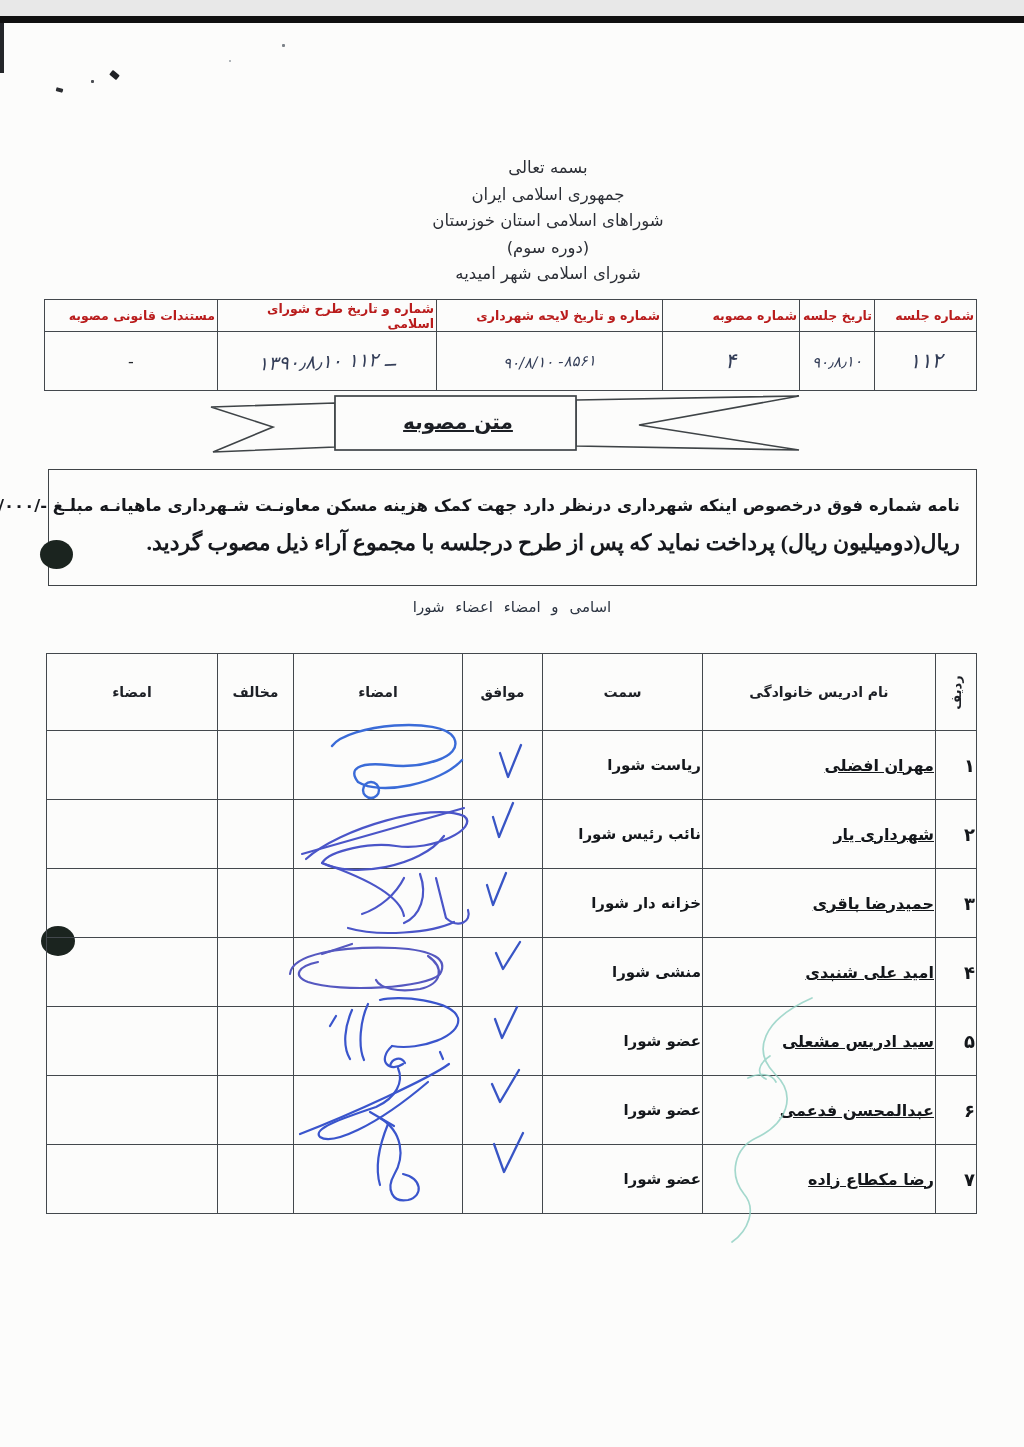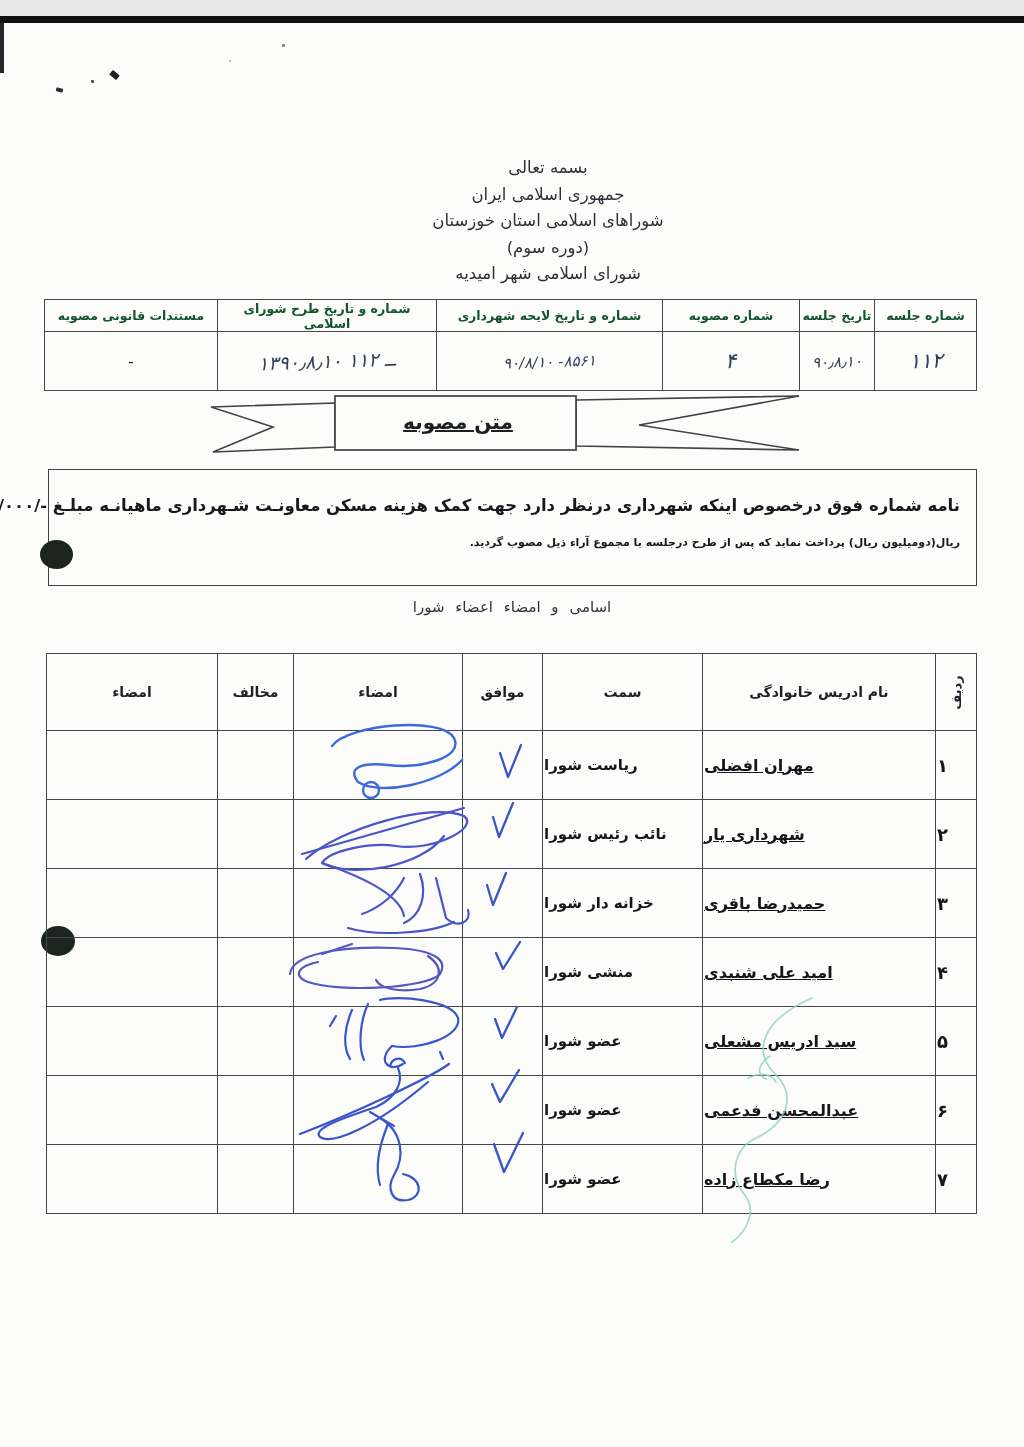--- a/index.html
+++ b/index.html
@@ -20,49 +20,49 @@
   .speck.s4{left:229px;top:44px;width:2px;height:2px;background:#9aa0a6;}
   .speck.s5{left:282px;top:28px;width:3px;height:3px;background:#7c8288;}
   
   .letterhead{position:absolute;top:139px;left:248px;width:600px;text-align:center;
     font-size:16.5px;line-height:26.5px;color:#2c2f36;letter-spacing:.5px;}
   
   .meta-table-wrap{position:absolute;top:283px;right:47px;width:932px;}
   table{border-collapse:collapse;table-layout:fixed;}
   .meta-table{width:932px;}
   .meta-table th,.meta-table td{border:1.4px solid #43484d;overflow:hidden;}
-  .meta-table th{height:31px;font-size:12.5px;font-weight:bold;color:#14532d;padding:0 2px;}
+  .meta-table th{height:31px;font-size:12.5px;font-weight:bold;color:#b91c1c;padding:0 2px;text-align:right;}
   .meta-table td{height:56px;text-align:center;vertical-align:middle;}
   .hand{display:inline-block;font-size:19px;color:#343e58;transform:rotate(-2deg);
     font-style:italic;letter-spacing:1px;}
   .hand.small{font-size:15px;}
   .hand.big{font-size:21px;}
   .ltr{direction:ltr;unicode-bidi:isolate;}
   
   .ribbon-svg{position:absolute;top:374px;left:205px;}
   .ribbon-title{position:absolute;top:380px;left:340px;width:236px;height:52px;line-height:52px;
     text-align:center;font-size:20px;font-weight:bold;color:#1c1f24;text-decoration:underline;}
   
   .res-box{position:absolute;top:453px;right:47px;width:929px;height:117px;
     border:1.6px solid #3f4447;box-sizing:border-box;}
   .res-line{padding:0 16px;font-weight:bold;color:#16181d;line-height:37px;white-space:nowrap;}
   .res-line.l1{padding-top:17px;font-size:16.5px;}
-  .res-line.l2{font-size:11px;}
+  .res-line.l2{font-size:22px;font-family:Liberation Serif, serif;}
   
   .punch{position:absolute;border-radius:50%;background:#1b241f;}
   .punch.p1{left:40px;top:524px;width:33px;height:29px;}
   .punch.p2{left:41px;top:910px;width:34px;height:30px;}
   
   .members-title{position:absolute;top:582px;left:112px;width:800px;text-align:center;
     font-size:15px;color:#2b3340;letter-spacing:4px;word-spacing:6px;}
   .members-table-wrap{position:absolute;top:637px;right:47px;width:930px;}
   .members-table{width:930px;}
   .members-table th,.members-table td{border:1.4px solid #43484d;overflow:visible;}
   .members-table th{height:74px;font-size:14px;font-weight:bold;color:#1d2026;}
-  .members-table td{height:66px;text-align:left;vertical-align:middle;}
+  .members-table td{height:66px;text-align:right;vertical-align:middle;}
   .row-no{font-size:18px;font-weight:bold;color:#14171b;}
   .member-name{font-size:16px;font-weight:bold;color:#14171b;text-decoration:underline;}
   .member-pos{font-size:15px;font-weight:bold;color:#14171b;}
   .vertical{display:inline-block;transform:rotate(-90deg);font-size:13px;white-space:nowrap;}
   
   .ink-overlay{position:absolute;top:0;left:0;pointer-events:none;z-index:6;}
 </style>
 </head>
 <body>
 

